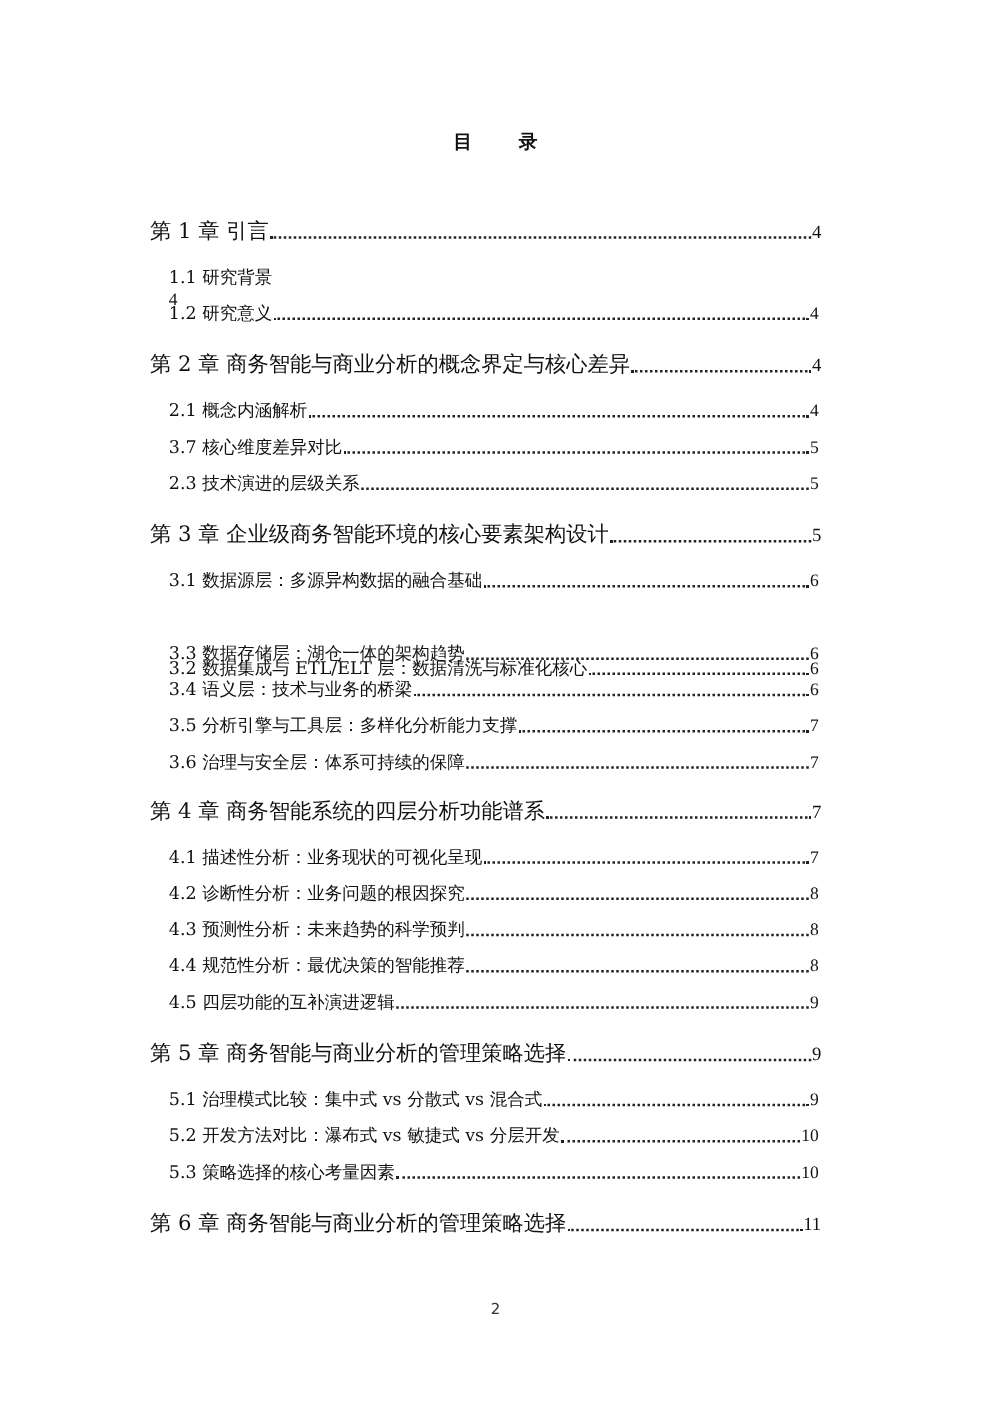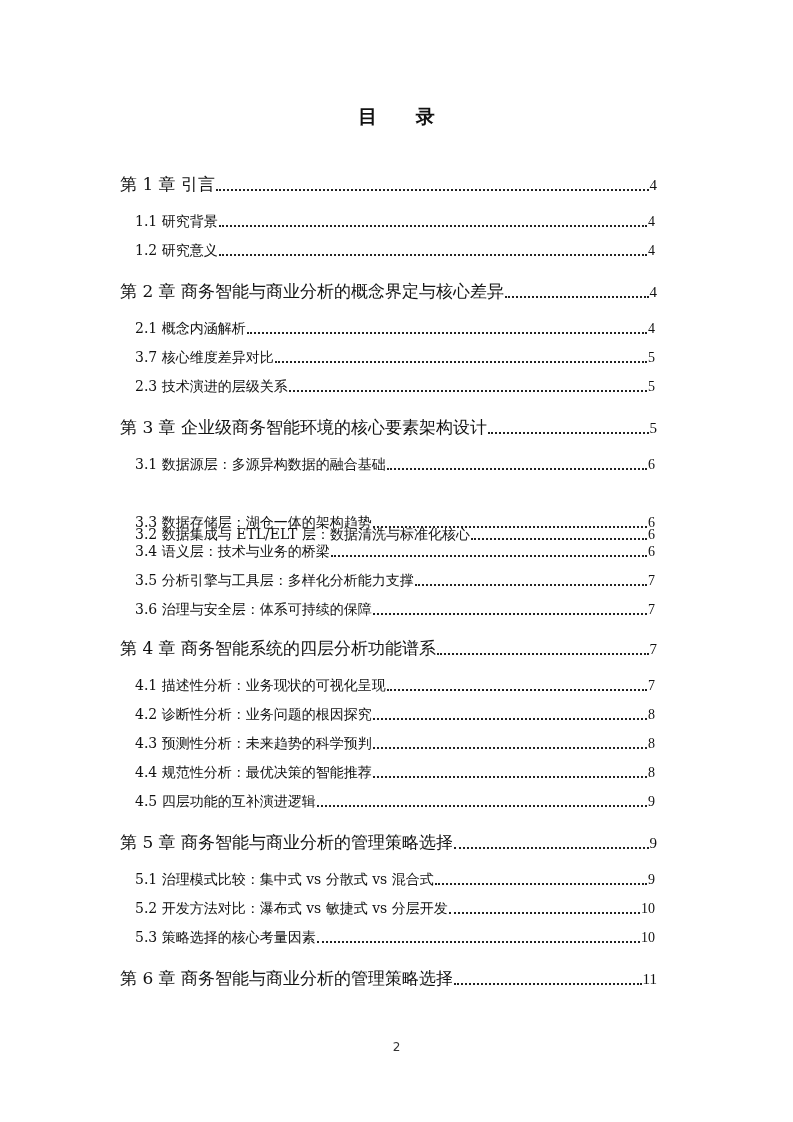--- a/index.html
+++ b/index.html
@@ -1,20 +1,20 @@
 <!DOCTYPE html>
 <html><head>
   <meta charset="utf-8">
   <style>
     html, body { margin: 0; padding: 0; background: #ffffff; }
     body { width: 793px; height: 1122px; position: relative; overflow: hidden;
            font-family: "DejaVu Serif", "Liberation Serif", serif; color: #111; }
     .title { position: absolute; top: 104px; left: 0; width: 793px; text-align: center;
              font-family: "DejaVu Sans", "Liberation Sans", sans-serif; font-weight: bold;
-             font-size: 19px; letter-spacing: 16px; text-indent: 16px; }
+             font-size: 15px; letter-spacing: 16px; text-indent: 16px; }
     .toc { position: absolute; left: 0; top: 0; width: 793px; }
     .row { position: absolute; display: flex; align-items: baseline; white-space: nowrap; }
     .row.chapter { left: 120px; width: 537px; font-size: 17px; }
     .row.section { left: 135px; width: 520px; font-size: 14px; }
     .row .label { flex: 0 0 auto; }
     .row .leader { flex: 1 1 auto; overflow: hidden; margin: 0 1px; 
                    border-bottom: 2px dotted #222; height: 0; align-self: center; transform: translateY(5px); }
     .row.section .leader { transform: translateY(4px); }
     .row .page { flex: 0 0 auto; font-family: "Liberation Serif", "DejaVu Serif", serif; }
     .row.chapter .page { font-size: 15px; }
@@ -26,21 +26,21 @@
 <body>
 
 <div class="title">目  录</div>
 
 <div class="toc" id="toc">
     <div class="row chapter" style="top: 173px;">
       <span class="label">第 1 章  引言 </span>
       <span class="leader"></span>
       <span class="page">4</span>
     </div>
-    <div class="row section" style="top: 213px;">
+    <div class="row section" style="top: 213px; flex-direction: column;">
       <span class="label">1.1 研究背景</span>
       <span class="leader"></span>
       <span class="page">4</span>
     </div>
     <div class="row section" style="top: 242px;">
       <span class="label">1.2 研究意义</span>
       <span class="leader"></span>
       <span class="page">4</span>
     </div>
     <div class="row chapter" style="top: 280px;">

